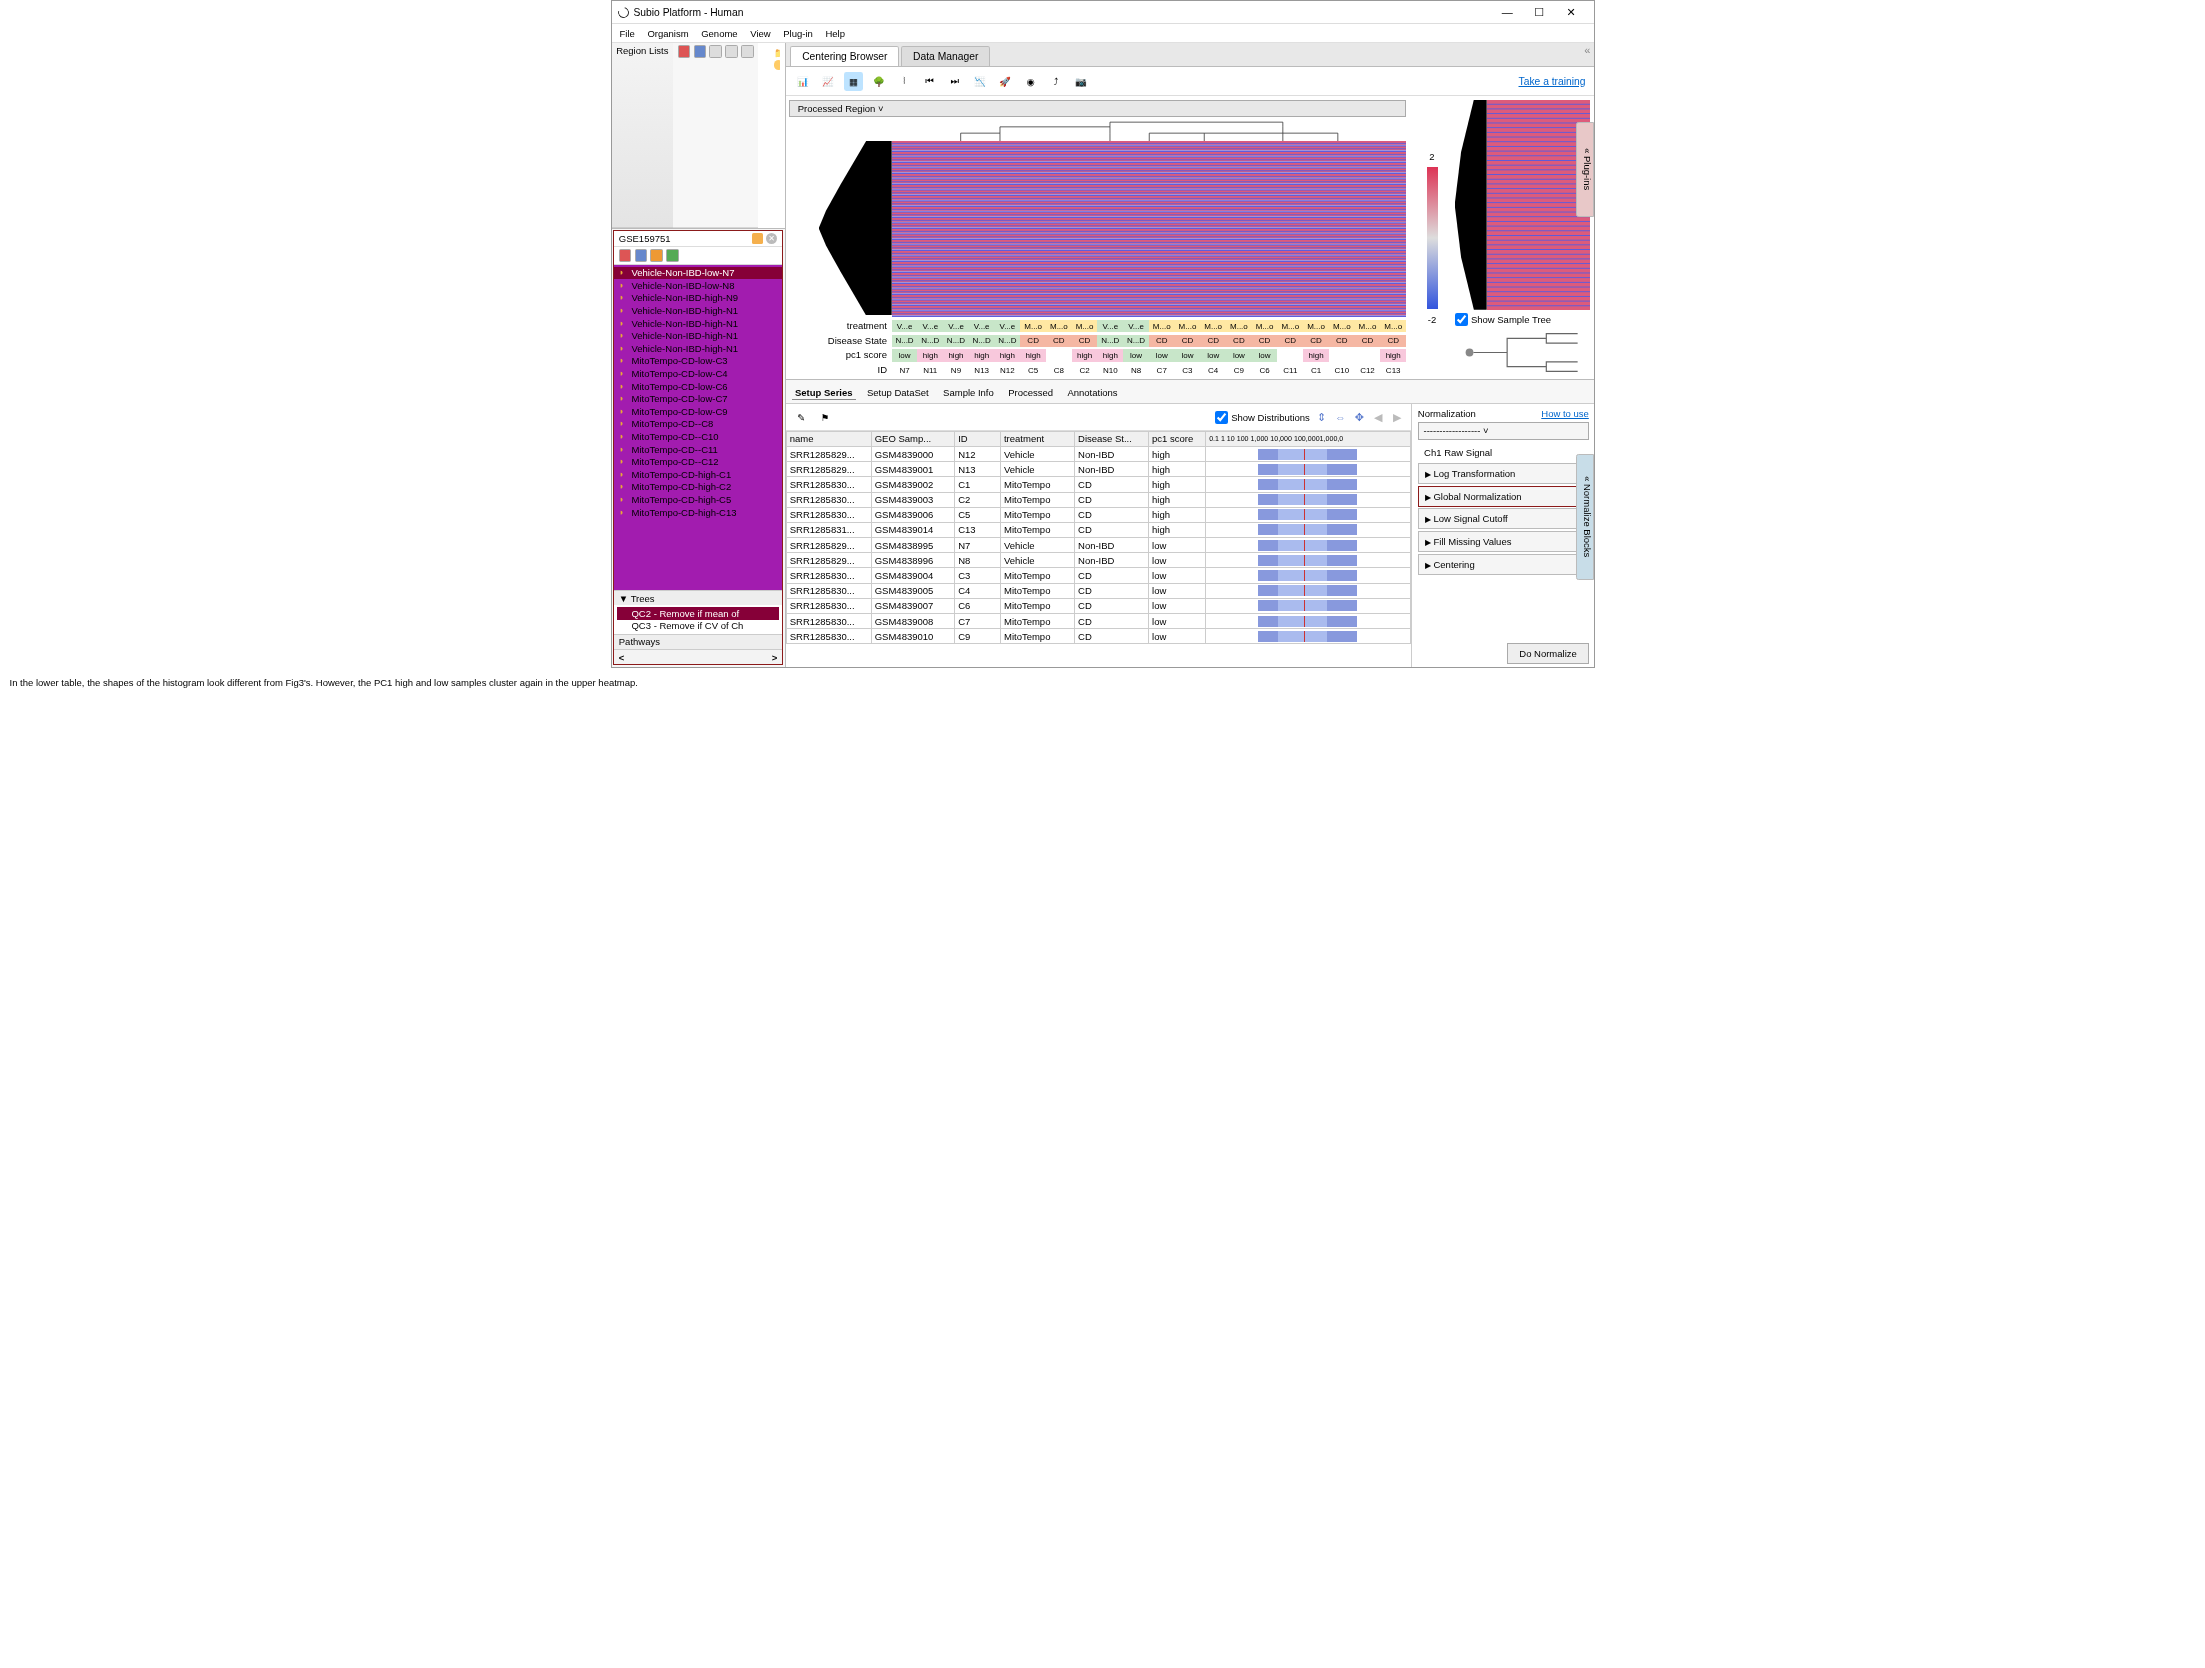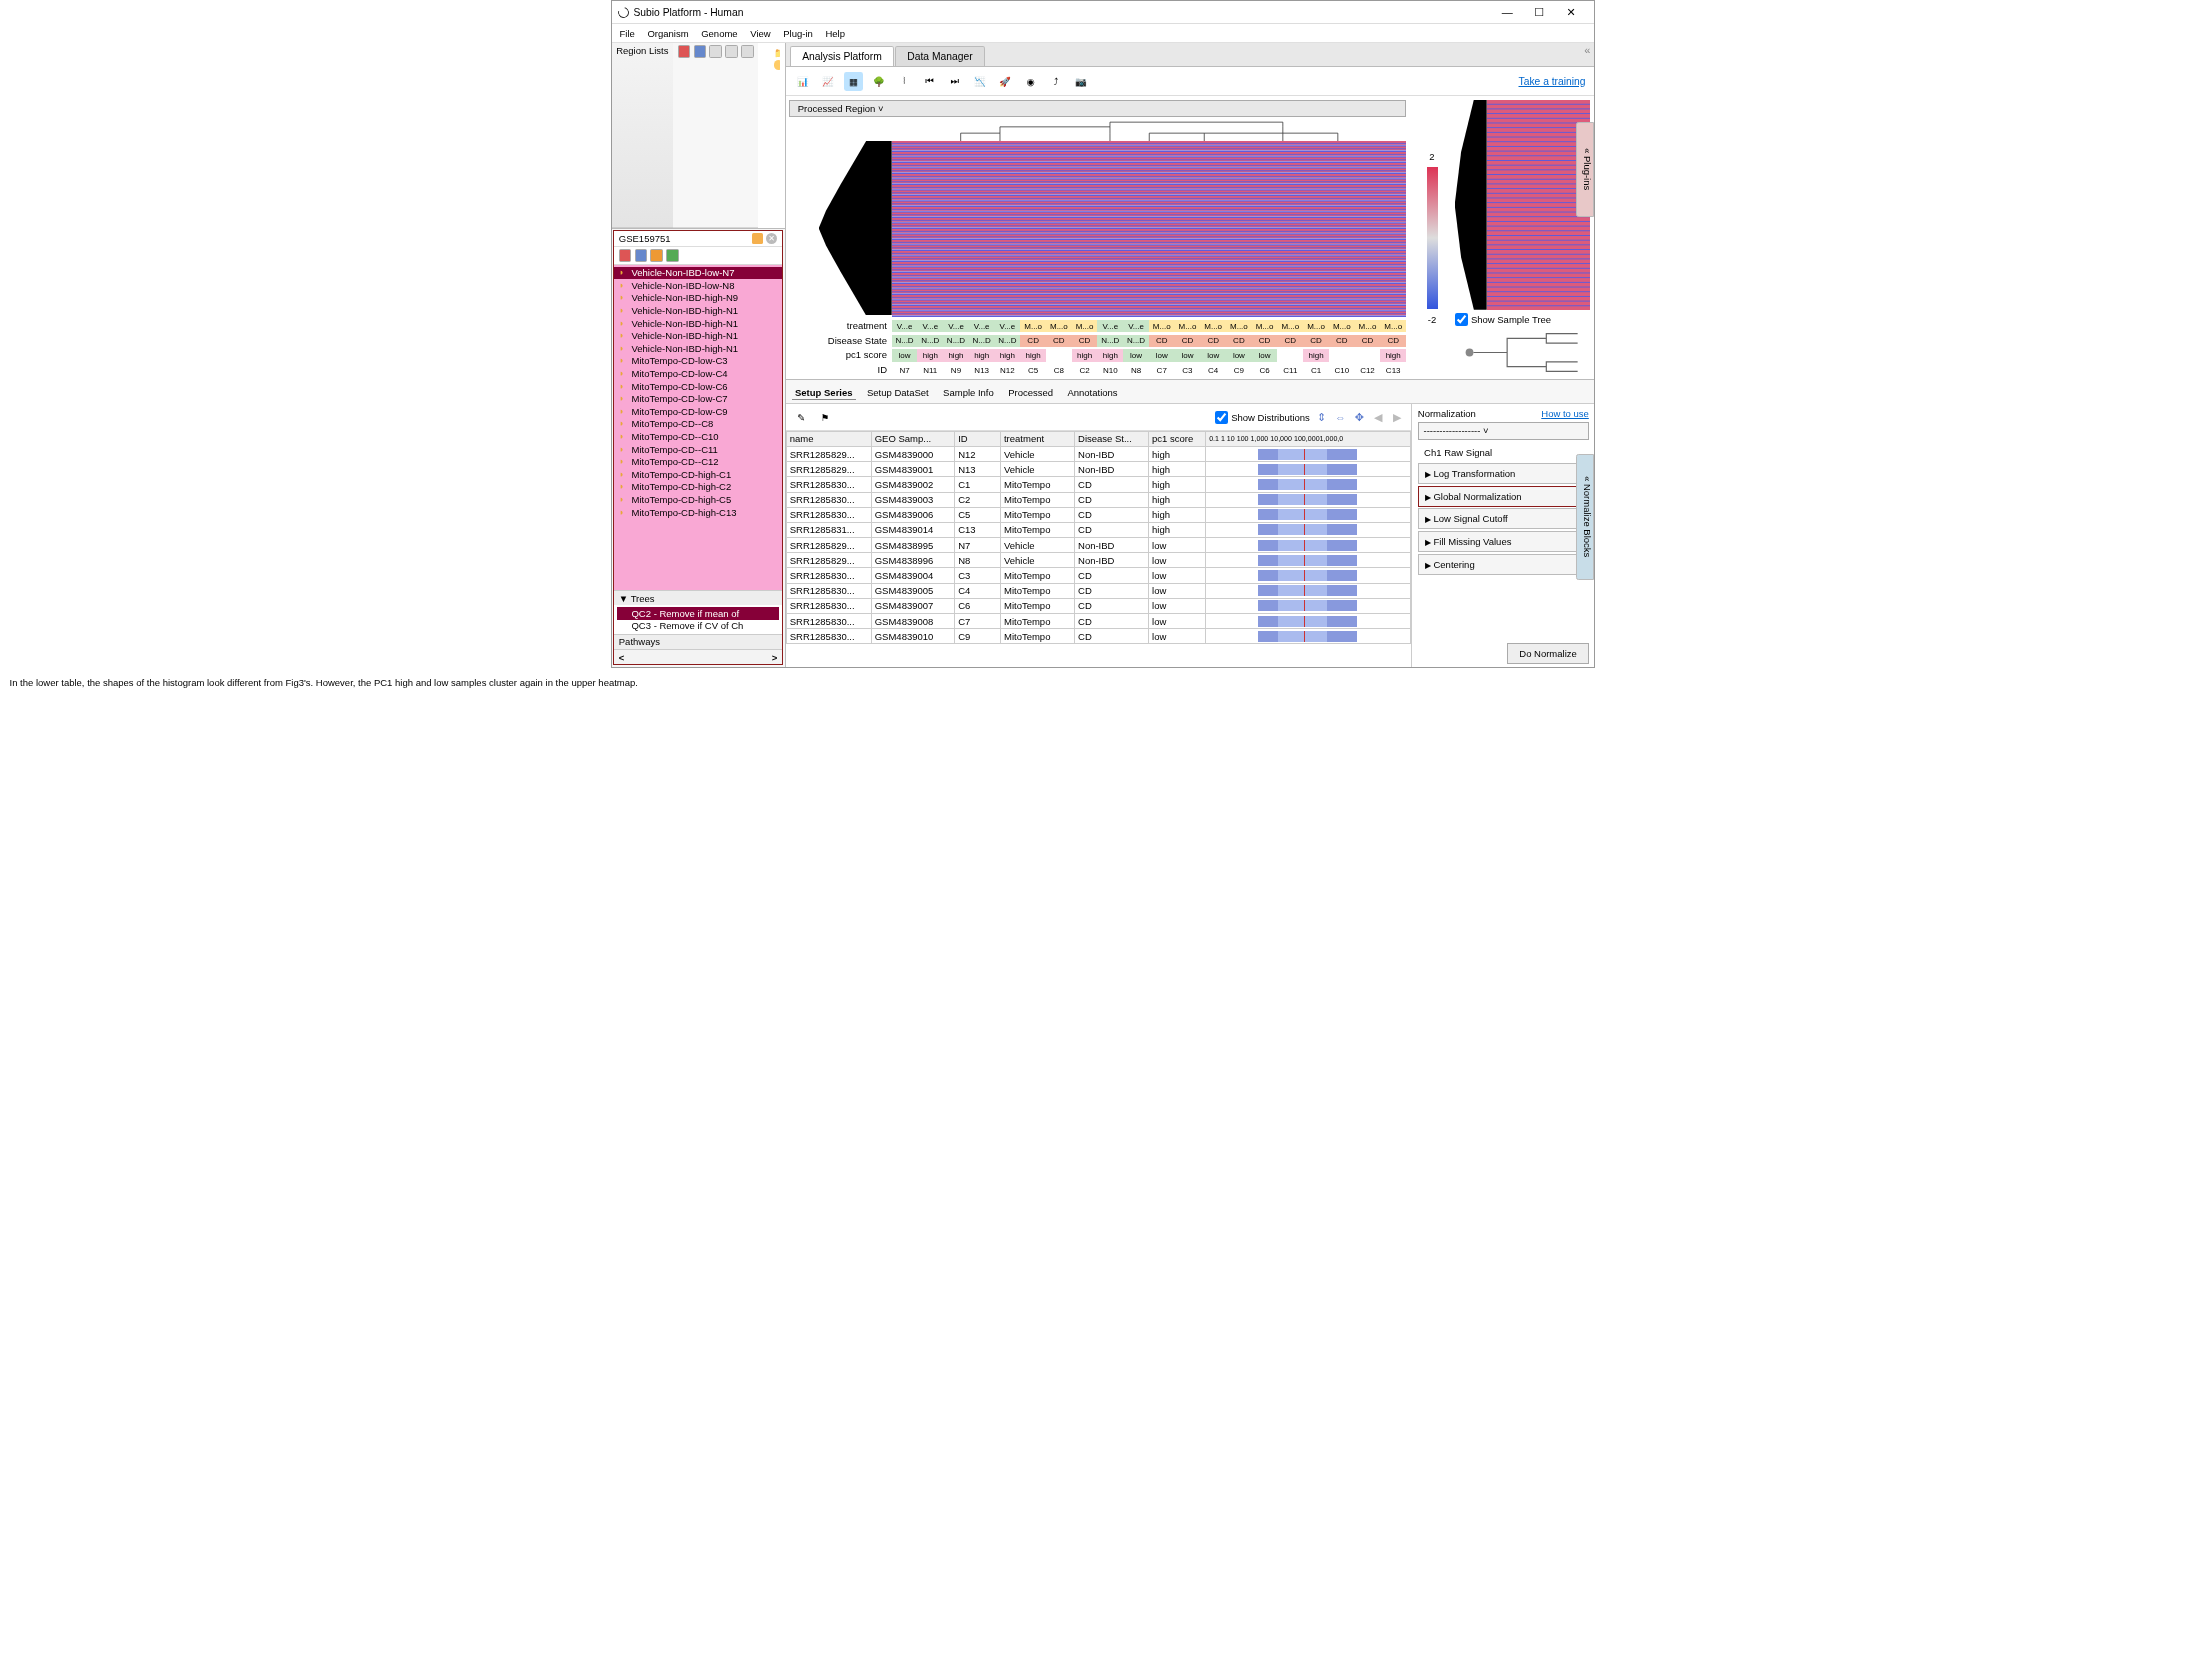--- a/index.html
+++ b/index.html
@@ -19,21 +19,21 @@
 .tool-ic.red{background:#d55;} .tool-ic.blue{background:#68c;} .tool-ic.green{background:#5a5;} .tool-ic.orange{background:#e93;}
 .tree { padding: 3.2px 4.7px; overflow-y: auto; flex: 1; background:#fff; }
 .tree-item { display: flex; align-items: center; gap: 3.2px; padding: 0.8px 0 0.8px 11px; cursor: pointer; white-space: nowrap; overflow: hidden; text-overflow: ellipsis; }
 .tree-item .dot { width:9.5px; height:9.5px; background:#ffcc66; border-radius:50%; display:inline-block; flex-shrink:0; }
 .tree-item.folder::before { content:"📁"; font-size:9.5px; }
 .region-lists { height: 186px; display:flex; flex-direction:row; border-bottom:0.8px solid #bbb; }
 .gse-panel { border:0.8px solid #8b1a1a; margin:1.6px; display:flex; flex-direction:column; flex:1; background:#fff; position:relative; }
 .gse-header { display:flex; align-items:center; padding:1.6px 4.7px; border-bottom:0.8px solid #ddd; }
 .gse-header .lock { width:11px; height:11px; background:#f5b04d; border-radius:1.6px; margin-left:auto; }
 .gse-header .close { width:11px; height:11px; background:#bbb; border-radius:50%; margin-left:3.2px; color:#fff; font-size:8px; display:flex; align-items:center; justify-content:center; }
-.sample-list { flex:1; overflow:hidden; background:#f9a8d4; padding:1.6px 0; }
+.sample-list { flex:1; overflow:hidden; background:#a21caf; padding:1.6px 0; }
 .sample-item { padding:0.8px 4.7px 0.8px 17.4px; font-size:9.5px; white-space:nowrap; overflow:hidden; position:relative; cursor:pointer; }
 .sample-item::before { content:"◗"; position:absolute; left:4.7px; color:#e8a838; font-size:8.7px; }
 .sample-item.sel { background:#860038; color:#fff; }
 .trees-section, .pathways-section { border-top:0.8px solid #ccc; }
 .trees-section .hdr, .pathways-section .hdr { padding:1.6px 4.7px; background:#eee; font-size:9.5px; }
 .trees-content { padding:1.6px 3.2px; max-height:30px; overflow:hidden; }
 .tree-qc { padding:0.8px 3.2px 0.8px 14.2px; font-size:9.5px; white-space:nowrap; overflow:hidden; }
 .tree-qc.sel { background:#860038; color:#fff; }
 .scroll-bottom { display:flex; justify-content:space-between; padding:1.6px 4.7px; border-top:0.8px solid #ccc; background:#f3f3f3; }
 .scroll-bottom span { cursor:pointer; font-weight:bold; }
@@ -188,21 +188,21 @@
         </div>
         <div class="scroll-bottom">
           <span>&lt;</span>
           <span>&gt;</span>
         </div>
       </div>
     </div>
 
     <div class="right-col">
       <div class="tabs">
-        <div class="tab active">Analysis Platform</div>
+        <div class="tab active">Centering Browser</div>
         <div class="tab">Data Manager</div>
       </div>
       <div class="toolbar">
         <span class="tb-ic">📊</span>
         <span class="tb-ic">📈</span>
         <span class="tb-ic sel">▦</span>
         <span class="tb-ic">🌳</span>
         <span class="tb-ic">⦚</span>
         <span class="tb-ic">⏮</span>
         <span class="tb-ic">⏭</span>

